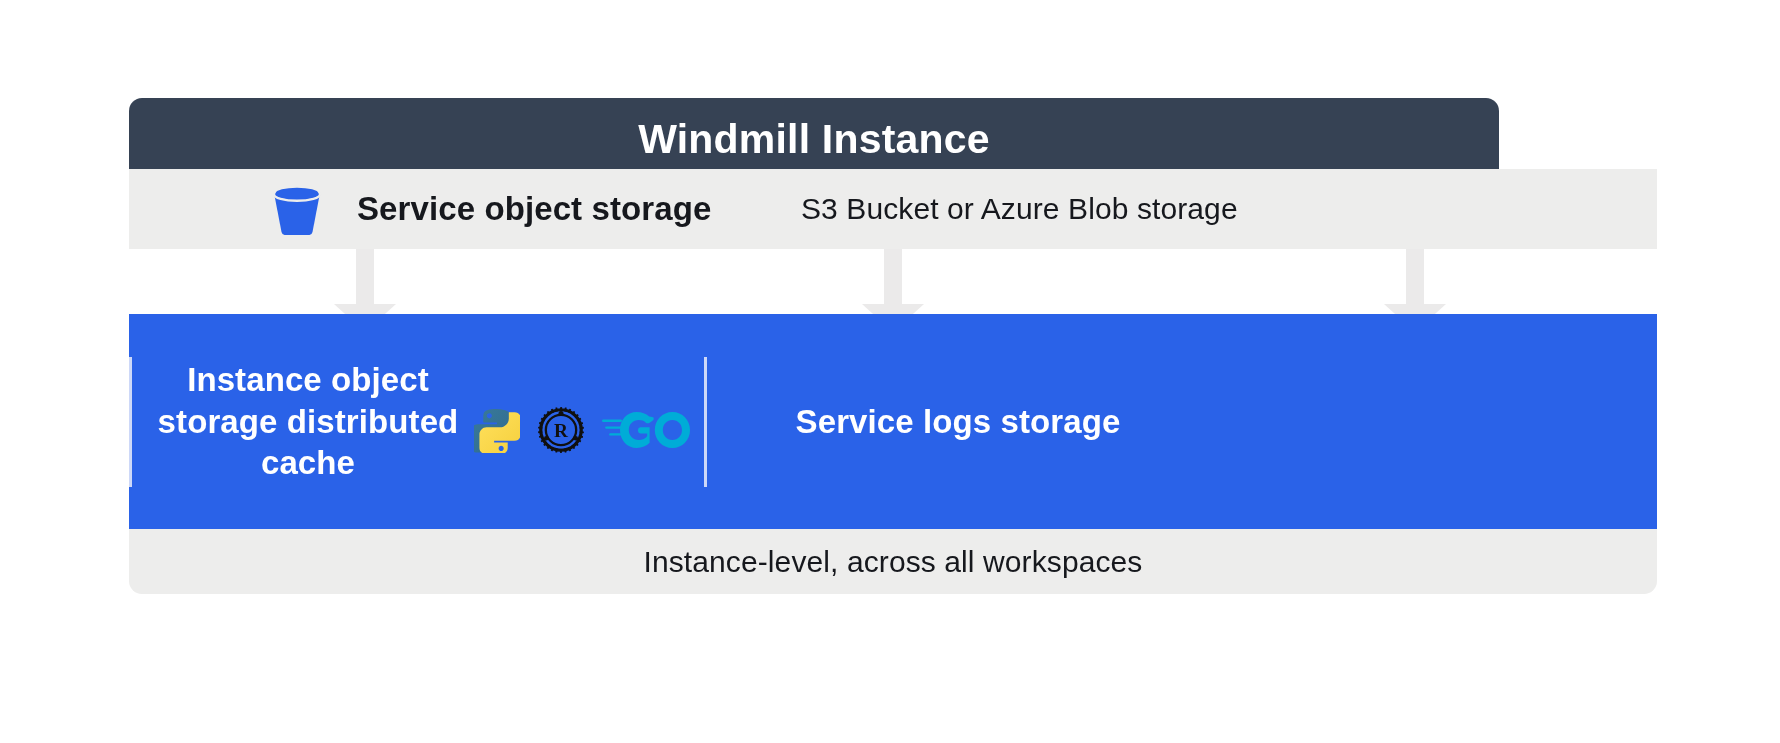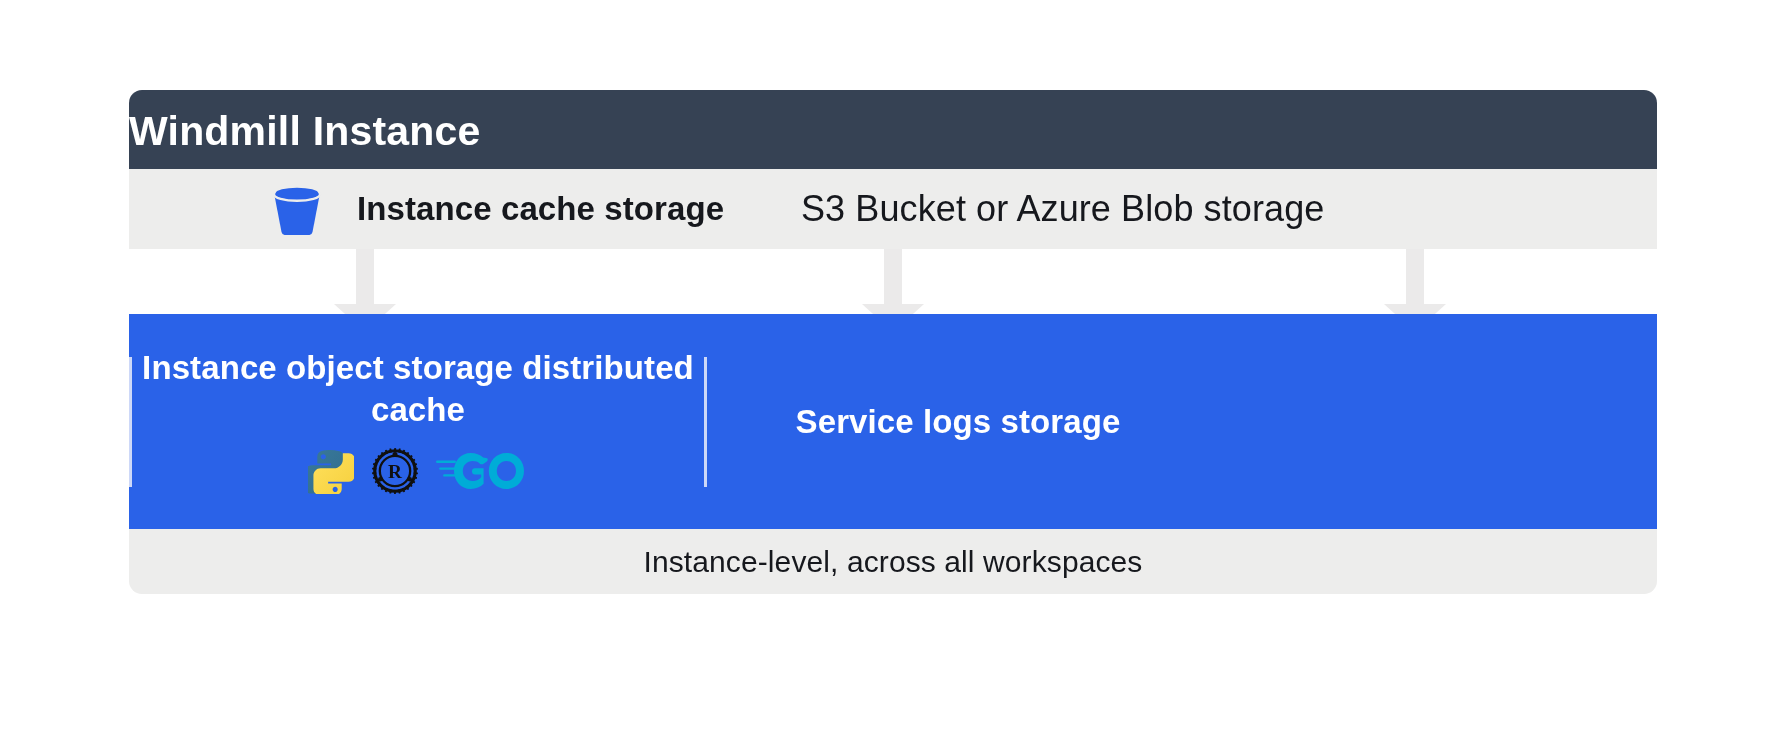--- a/index.html
+++ b/index.html
@@ -24,28 +24,29 @@
     left: 129px;
     top: 86px;
     width: 1528px;
     height: 573px;
   }
 
   
   .header-band {
     position: absolute;
     left: 0;
-    top: 4px;
-    width: 1528px;
+    top: 12px;
+    width: 1370px;
     height: 83px;
     background: #35425a;
     background: #364254;
     border-radius: 13px 13px 0 0;
     display: flex;
     align-items: center;
+    justify-content: center;
   }
   .header-title {
     color: #ffffff;
     font-size: 41px;
     font-weight: bold;
     letter-spacing: 0.2px;
     line-height: 1;
   }
 
   
@@ -82,21 +83,21 @@
   }
 
   .storage-sub {
     position: absolute;
     left: 672px;
     top: 0;
     height: 80px;
     display: flex;
     align-items: center;
     color: #16181d;
-    font-size: 36px;
+    font-size: 30px;
     font-weight: normal;
     letter-spacing: 0.1px;
   }
 
   
   .connector-zone {
     position: absolute;
     left: 0;
     top: 163px;
     width: 1528px;
@@ -139,21 +140,21 @@
     background: #2563eb;
     background: #2a62e8;
     display: flex;
     align-items: center;
   }
 
   .col {
     position: relative;
     height: 215px;
     display: flex;
-    flex-direction: column;
+    flex-direction: row;
     align-items: center;
     justify-content: center;
     text-align: center;
     padding: 0 10px;
   }
   .col-1 { width: 478px; }
   .col-2 { width: 572px; }
   .col-3 { width: 478px; margin-left: 12px; }
 
   .col-title {
@@ -220,21 +221,21 @@
 
       <span class="bucket-icon">
         <svg width="58" height="58" viewBox="0 0 58 58" xmlns="http://www.w3.org/2000/svg">
           <path d="M6.5 13.5 L13.5 50 Q14 52.5 16.5 53 L41.5 53 Q44 52.5 44.5 50 L51.5 13.5 Z" fill="#2a62e8"></path>
           <ellipse cx="29" cy="13.5" rx="23" ry="6.6" fill="#2a62e8"></ellipse>
           <ellipse cx="29" cy="12.2" rx="23" ry="6.6" fill="none" stroke="#ededec" stroke-width="2.4"></ellipse>
           <ellipse cx="29" cy="11.4" rx="21.4" ry="5.7" fill="#2a62e8"></ellipse>
         </svg>
       </span>
 
-      <div class="storage-label">Instance cache storage</div>
+      <div class="storage-label">Service object storage</div>
       <div class="storage-sub">S3 Bucket or Azure Blob storage</div>
     </div>
 
     <div class="connector-zone">
       <div class="connector" style="left:205px;">
         <div class="stem"></div>
         <div class="head"></div>
       </div>
       <div class="connector" style="left:733px;">
         <div class="stem"></div>

